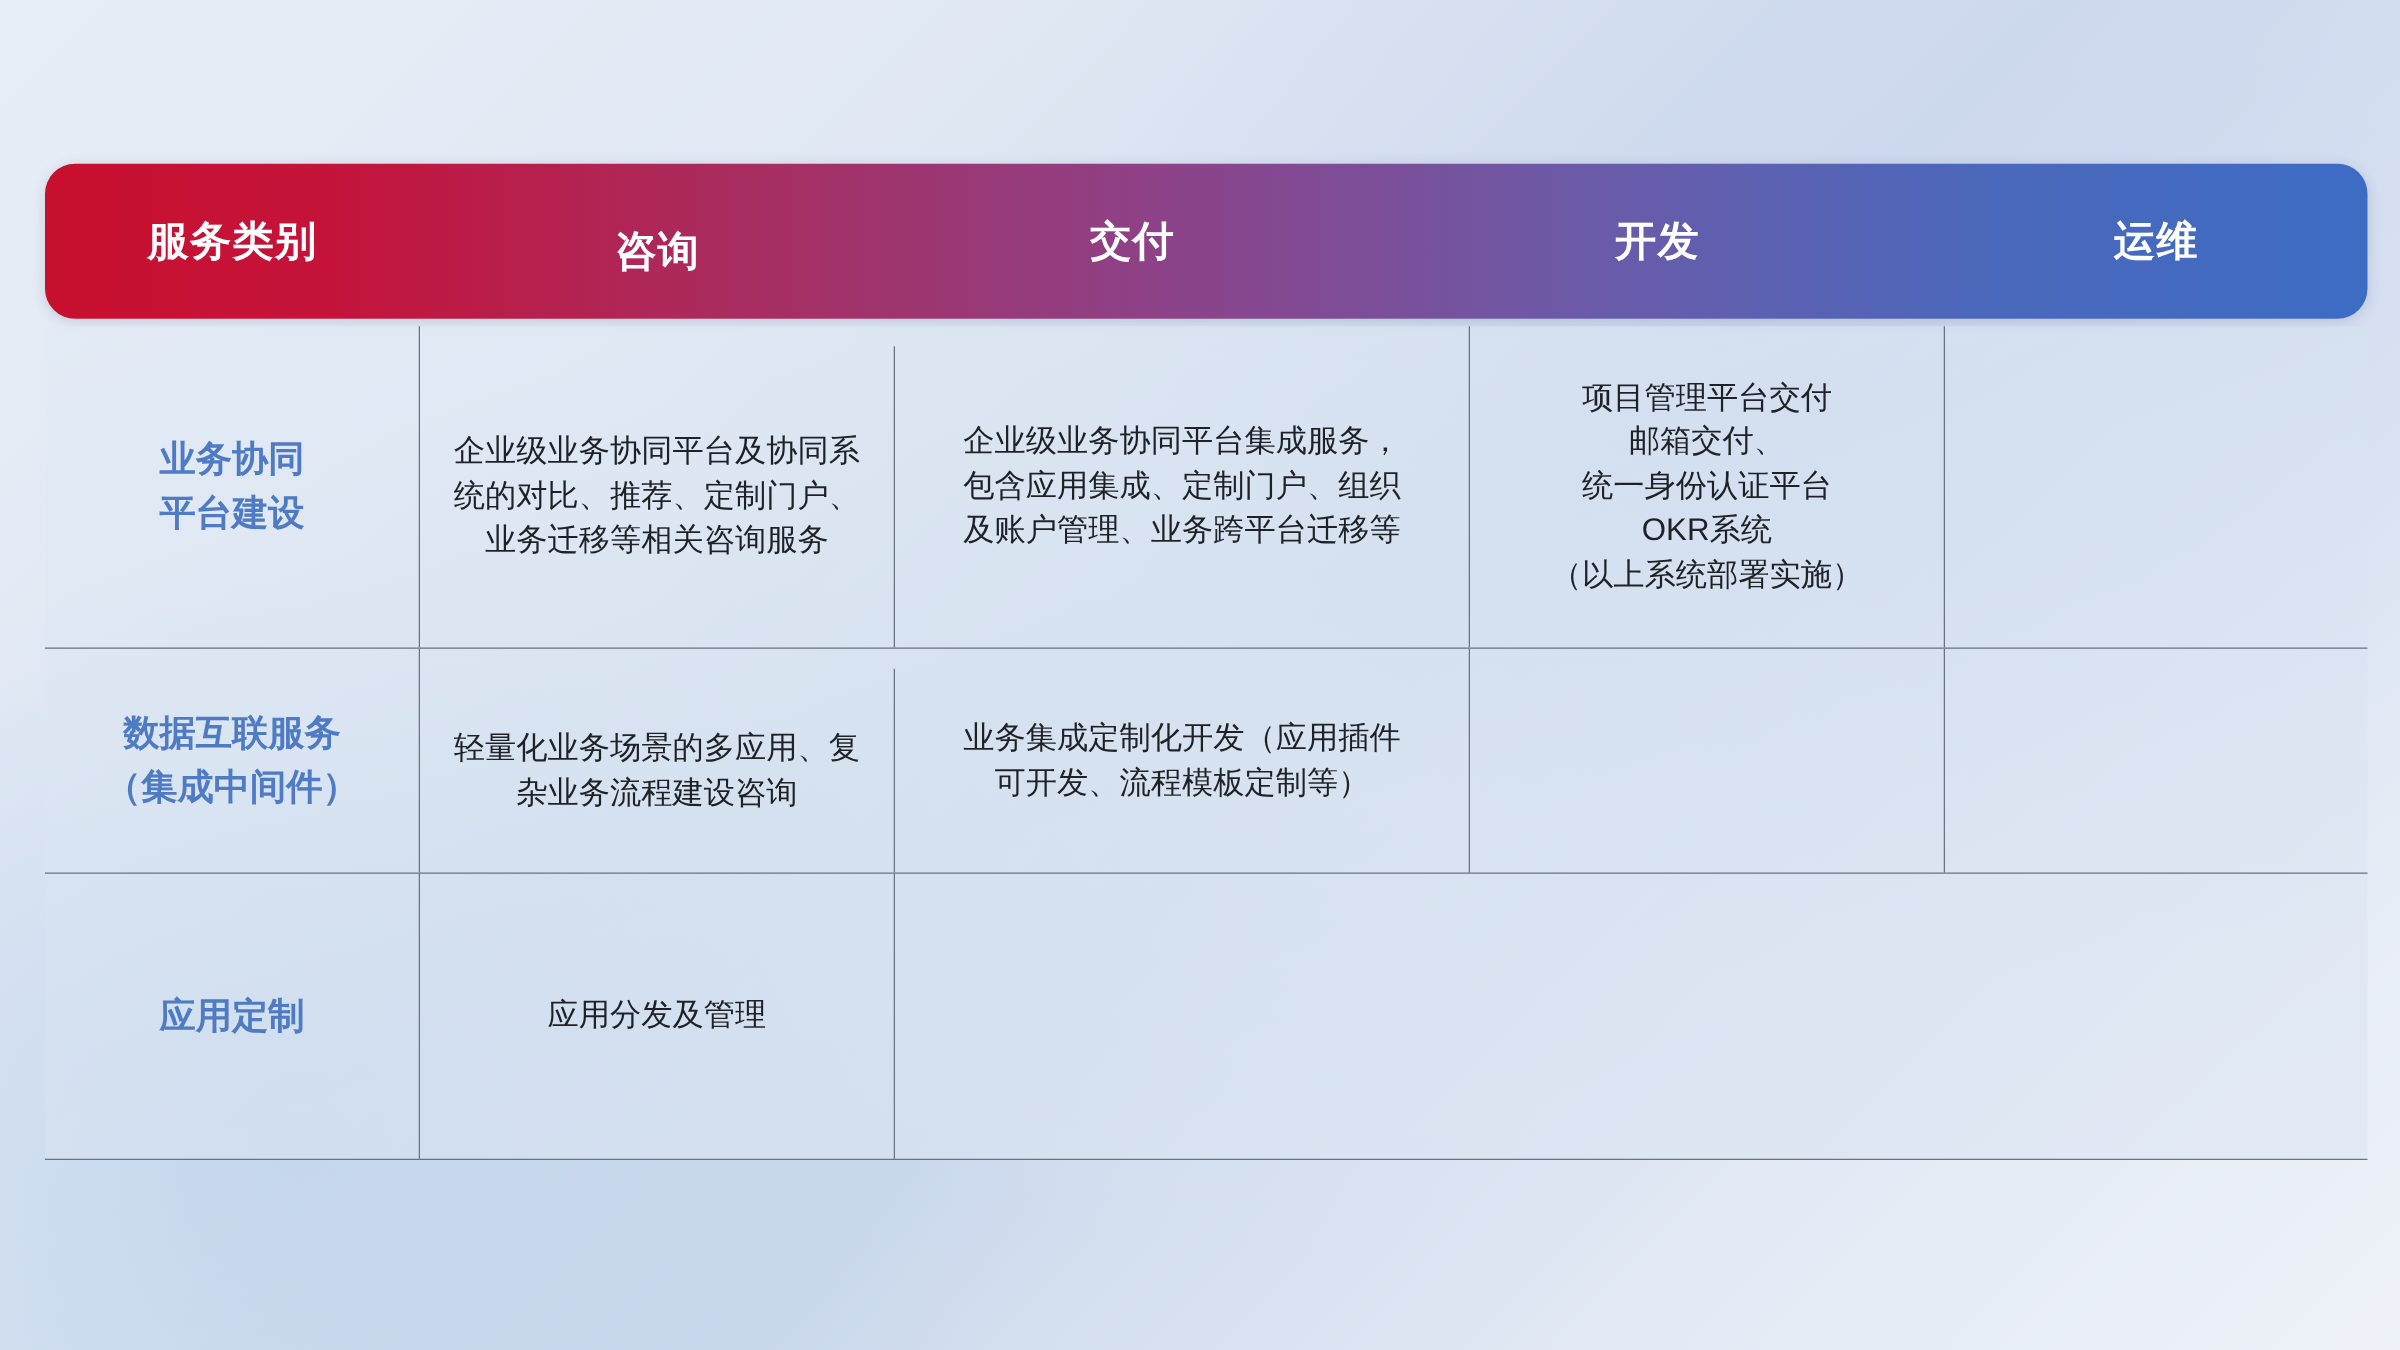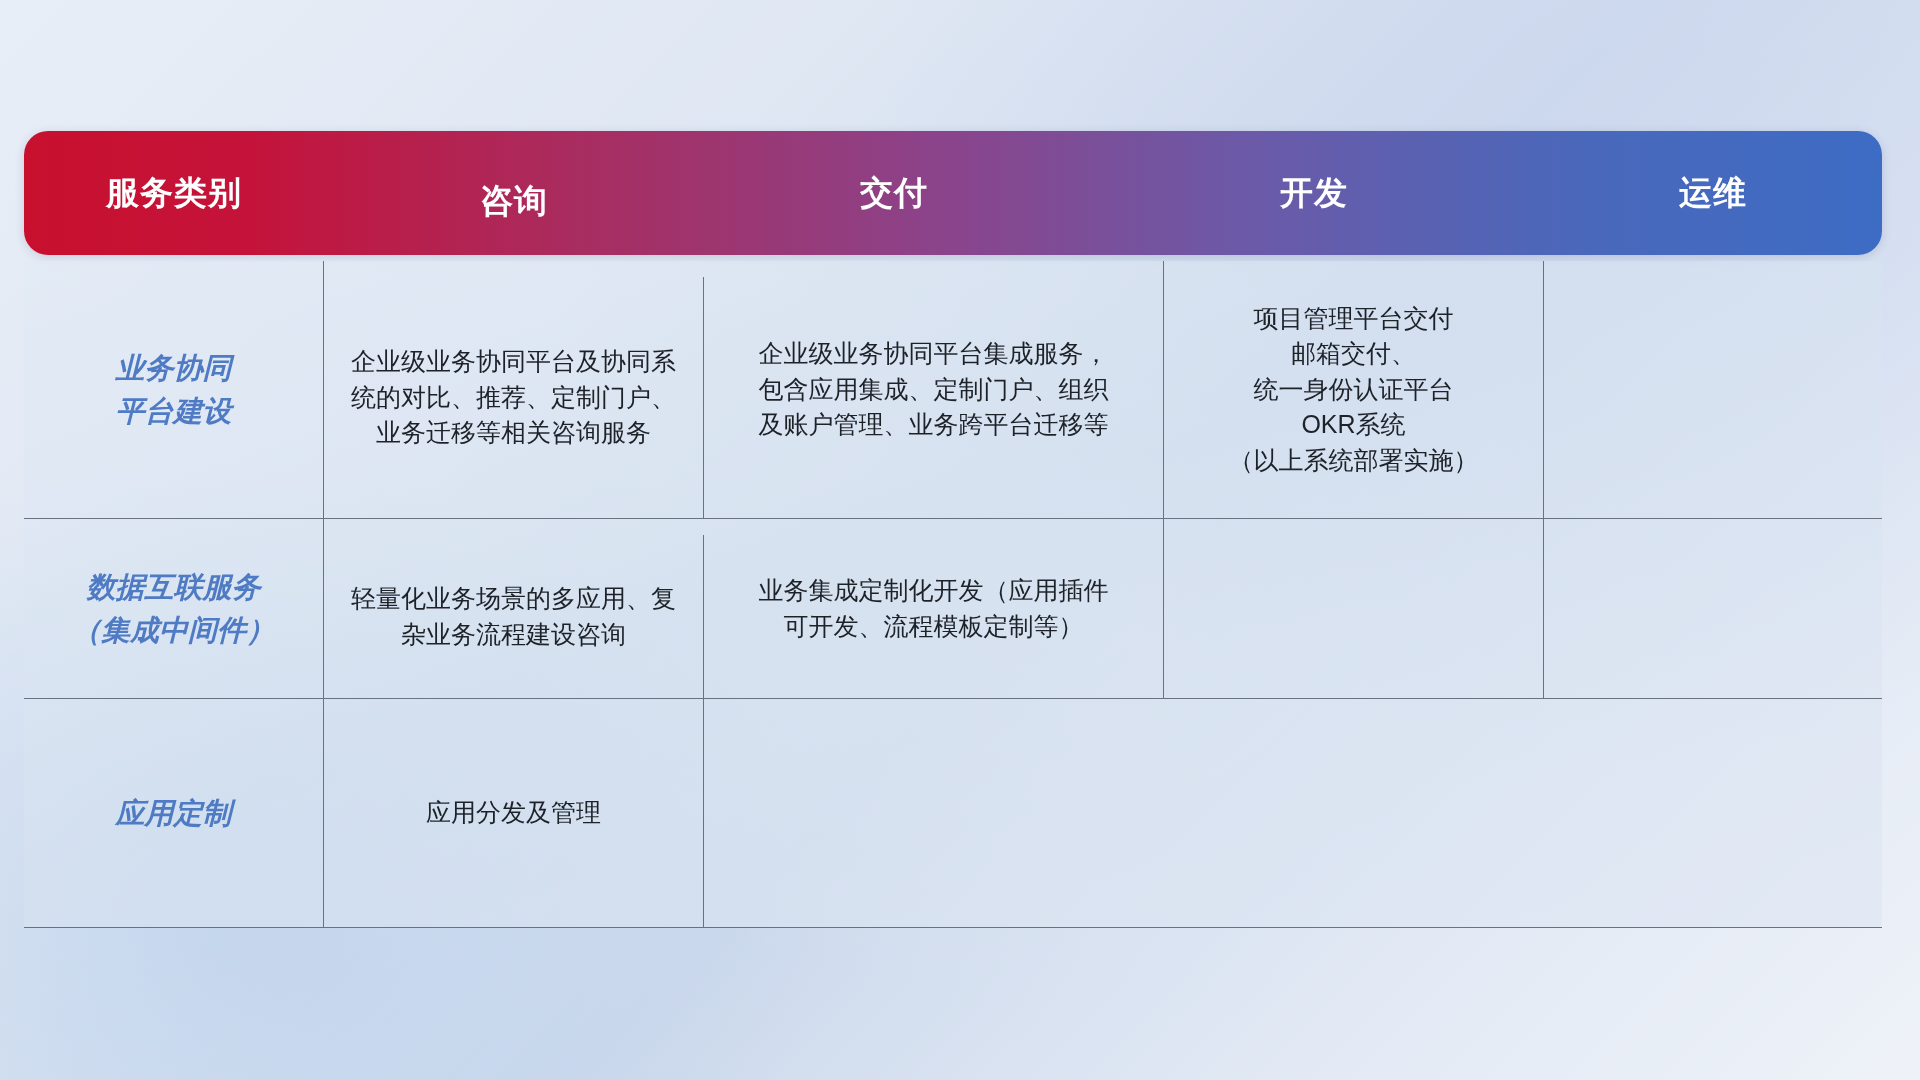--- a/index.html
+++ b/index.html
@@ -20,21 +20,21 @@
   }
 
   .slide {
     position: relative;
     width: 1920px;
     height: 1080px;
   }
 
   .table-wrap {
     position: absolute;
-    left: 24px;
+    left: 36px;
     top: 131px;
     width: 1858px;
     height: 828px;
   }
 
   
   .thead {
     position: relative;
     height: 124px;
     border-radius: 24px;
@@ -81,21 +81,20 @@
     color: #1d2229;
     line-height: 1.42;
     text-align: center;
     white-space: pre-line;
   }
   .td.cat {
     color: #4f7bc4;
     font-weight: bold;
     font-size: 29px;
     line-height: 1.45;
-    font-style: italic;
   }
   .sep { border-right: 1.6px solid #6a7180; }
 
   .row-h1 { height: 258px; }
   .row-h2 { height: 180px; justify-content: center; }
   .row-h3 { height: 229px; }
 </style>
 </head>
 <body>
 

